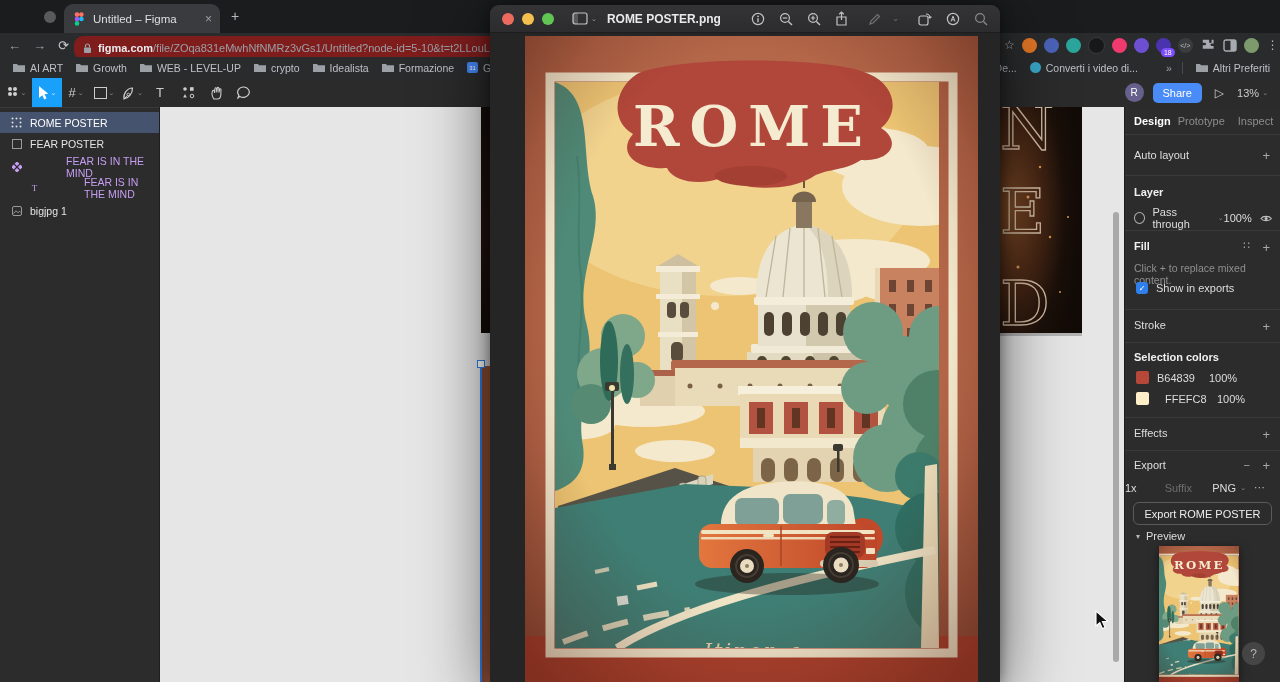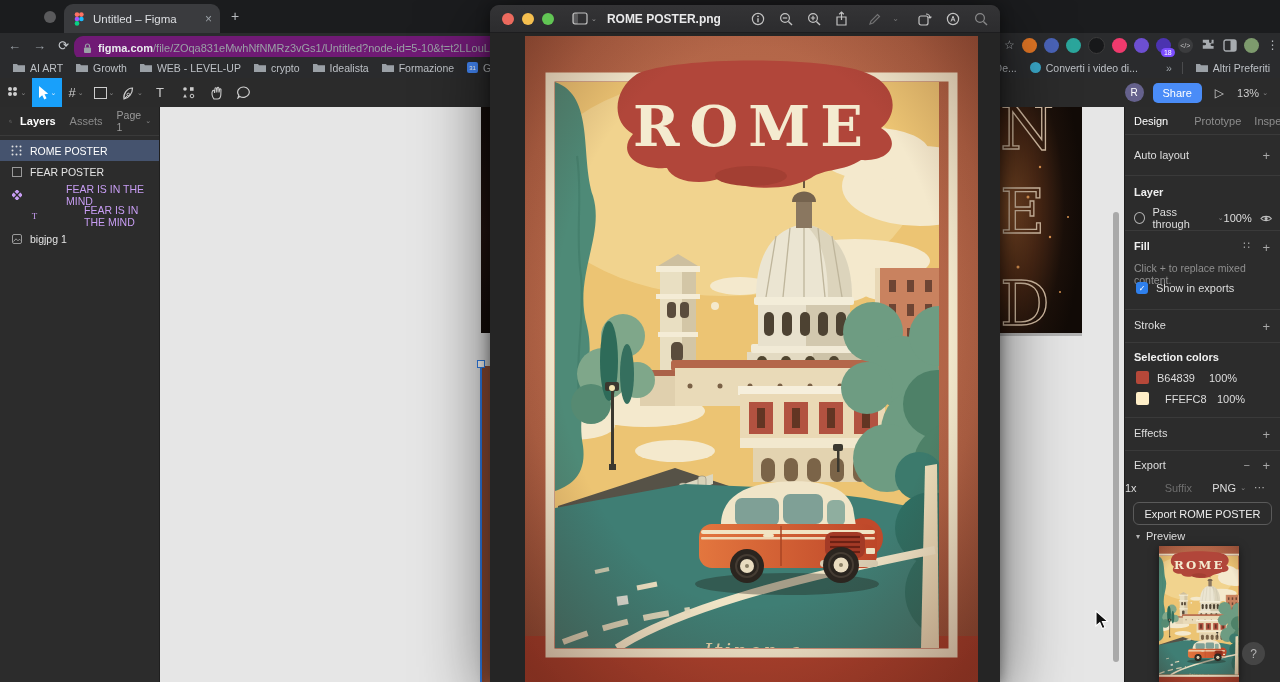--- a/index.html
+++ b/index.html
@@ -8,21 +8,21 @@
   .abs{position:absolute;}
   .row{display:flex;align-items:center;}
   
   #tabstrip{left:0;top:0;width:1280px;height:33px;background:#1b1c1e;}
   .tlight{width:12px;height:12px;border-radius:50%;background:#5a5a5c;margin-right:10px;}
   #tab{left:64px;top:4px;width:156px;height:29px;background:#3a3b3e;border-radius:9px 9px 0 0;
        display:flex;align-items:center;padding:0 8px;box-sizing:border-box;}
   #tab .title{color:#dddfe2;font-size:11.5px;white-space:nowrap;overflow:hidden;flex:1;margin-left:7px;}
   #navbar{left:0;top:33px;width:1280px;height:24px;background:#2a2b2d;}
   .navglyph{color:#9aa0a6;font-size:13px;margin-left:12px;cursor:default;}
-  #urlpill{left:74px;top:36px;width:540px;height:18px;background:#701a75;border-radius:9px;
+  #urlpill{left:74px;top:36px;width:540px;height:18px;background:#7f1d1d;border-radius:9px;
            display:flex;align-items:center;padding:12px 9px;box-sizing:border-box;overflow:hidden;}
   #urlpill .dom{color:#e8eaed;font-size:11px;font-weight:bold;white-space:nowrap;}
   #urlpill .path{color:#9aa0a6;font-size:11px;white-space:nowrap;}
   #bookmarks{left:0;top:57px;width:1280px;height:21px;background:#2a2b2d;border-bottom:1px solid #161718;
              display:flex;align-items:center;}
   .bm{display:flex;align-items:center;margin-left:13px;color:#bdc1c6;font-size:10.5px;white-space:nowrap;}
   .bm svg{margin-right:5px;}
   .ext{width:15px;height:15px;border-radius:50%;margin-left:7px;flex:none;}
   
   #ftoolbar{left:0;top:78px;width:1280px;height:29px;background:#2b2b2b;display:flex;align-items:center;}
@@ -235,31 +235,20 @@
     <div style="width:19px;height:19px;border-radius:50%;background:#65618c;color:#fff;font-size:10px;display:flex;align-items:center;justify-content:center;">R</div>
     <div style="margin-left:9px;background:#4a8cf7;color:#fff;font-size:11px;border-radius:5px;padding:4px 10px;">Share</div>
     <span style="margin-left:13px;color:#ccc;font-size:12px;">▷</span>
     <div class="row" style="margin:0 12px 0 13px;color:#ccc;font-size:11px;">
       <span>13%</span>
         <span class="chev" style="color:#8a8a8a;font-size:7px;margin-left:3px;">⌄</span>
     </div>
   </div>
 
   <div id="sidebar" class="abs">
-    <div class="sb-head">
-      <svg width="11" height="11" viewBox="0 0 11 11" style="margin-right:8px;">
-        <circle cx="4.5" cy="4.5" r="3.4" fill="none" stroke="#8a8a8a" stroke-width="1.3"></circle>
-          <path d="M7.2 7.2 L10 10" stroke="#8a8a8a" stroke-width="1.3"></path>
-      </svg>
-      <span class="sb-tab" style="color:#fff;font-weight:bold;">Layers</span>
-      <span class="sb-tab" style="color:#8a8a8a;">Assets</span>
-      <div style="flex:1;"></div>
-      <span style="color:#9a9a9a;font-size:10.5px;margin-right:4px;">Page 1</span>
-      <span style="color:#8a8a8a;font-size:7px;margin-right:8px;">⌄</span>
-    </div>
     <div style="height:1px;background:#3a3a3a;"></div>
     <div style="margin-top:4px;">
       <div class="lrow" style="background:#45536e;color:#fff;">
         <span class="ic">
           <svg width="11" height="11" viewBox="0 0 11 11">
               <g fill="#e2e2e2">
                 <circle cx="1.5" cy="1.5" r="1"></circle>
                 <circle cx="5.5" cy="1.5" r="1"></circle>
                 <circle cx="9.5" cy="1.5" r="1"></circle>
                 <circle cx="1.5" cy="5.5" r="1"></circle>
@@ -339,21 +328,21 @@
           <circle cx="42" cy="60" r="1.2"></circle>
           <circle cx="70" cy="110" r="1"></circle>
       </g>
     </svg>
   </div>
   <div class="abs" style="left:998px;top:333px;width:84px;height:3px;background:rgba(0,0,0,.22);"></div>
   <div class="abs scrollbar"></div>
 
   <div id="rpanel" class="abs">
     <div class="row" style="height:27px;padding-left:9px;border-bottom:1px solid #3a3a3a;">
-      <span style="color:#fff;font-weight:normal;margin-right:26px;">Design</span>
+      <span style="color:#fff;font-weight:bold;margin-right:7px;">Design</span>
       <span style="color:#8d8d8d;margin-right:13px;">Prototype</span>
       <span style="color:#8d8d8d;">Inspect</span>
     </div>
     <div class="sect" style="height:40px;">
       <span class="abs" style="left:9px;top:14px;">Auto layout</span>
       <span class="plus">+</span>
     </div>
     <div class="sect" style="height:54px;">
       <span class="hd abs" style="left:9px;top:10px;">Layer</span>
       <div class="row abs" style="left:9px;top:30px;width:138px;">

